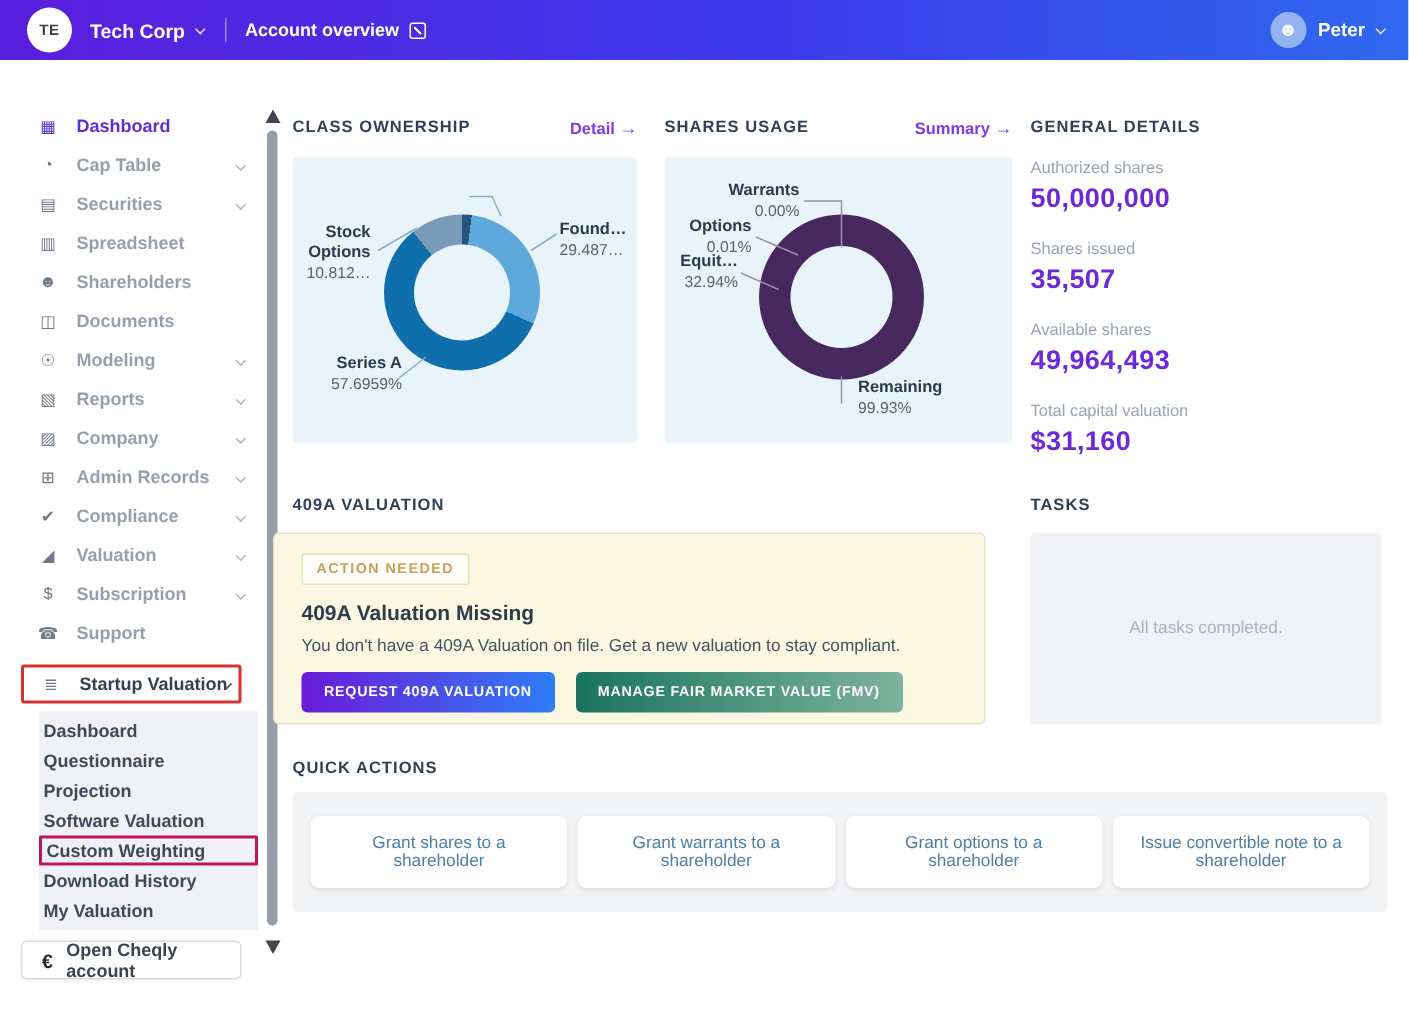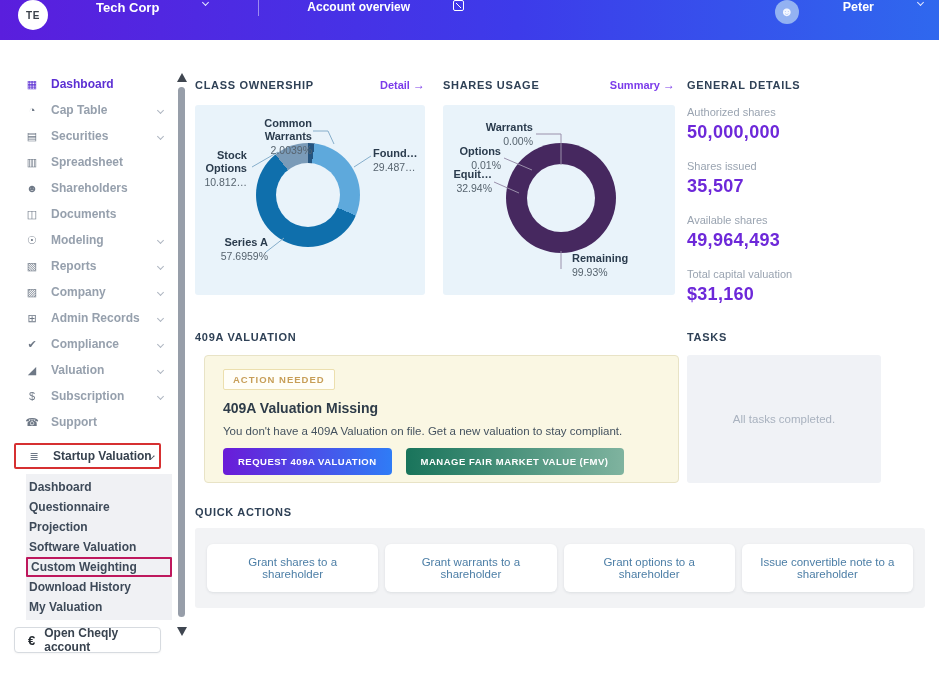--- a/index.html
+++ b/index.html
@@ -2,21 +2,21 @@
 <html><head>
 <meta charset="utf-8">
 <style>
   * { margin:0; padding:0; box-sizing:border-box; }
   body { font-family:"Liberation Sans", sans-serif; background:#fff; }
   .screen { position:relative; width:939px; height:675px; background:#fff; overflow:hidden; }
 
   
   .topbar { position:absolute; left:0; top:0; width:939px; height:40px;
     background:linear-gradient(90deg,#5A1EDD 0%,#3D3BEA 55%,#2F68EE 100%);
-    display:flex; align-items:flex-start; padding:0 16px; color:#fff;gap:36px; }
+    display:flex; align-items:center; padding:0 16px; color:#fff; }
   .logo-circle { width:30px; height:30px; border-radius:50%; background:#fff; color:#3A4049;
     font-size:10px; font-weight:700; letter-spacing:.5px; display:flex; align-items:center; justify-content:center; margin-left:2px; }
   .company-name { font-size:13px; font-weight:700; margin-left:12px; }
   .chev { display:inline-block; width:5px; height:5px; border-right:1.5px solid #AEB6C1; border-bottom:1.5px solid #AEB6C1; transform:rotate(45deg); }
   .chev.white { border-color:#E4E9FF; margin-left:8px; margin-bottom:2px; }
   .tb-divider { width:1px; height:16px; background:rgba(255,255,255,.45); margin:0 12px 0 14px; }
   .page-title { font-size:12px; font-weight:600; }
   .edit-ic { width:11px; height:11px; border:1.2px solid #fff; border-radius:2px; position:relative; margin-left:7px; display:inline-block; }
   .edit-ic::after { content:""; position:absolute; inset:2px; background:linear-gradient(45deg,transparent 42%,#fff 42% 58%,transparent 58%); }
   .tb-spacer { flex:1; }
@@ -65,34 +65,34 @@
   .dlabel .dname { font-size:11px; line-height:13px; font-weight:700; color:#2A3B4D; }
   .dlabel .dpct { font-size:10.5px; line-height:13px; color:#57646F; margin-top:1px; }
 
   
   .gd { position:absolute; left:687px; top:105px; width:239px; }
   .gd-block { margin-bottom:16px; }
   .gd-label { font-size:11px; color:#9AA4B1; line-height:14px; }
   .gd-value { font-size:18px; font-weight:700; color:#6d28d9; line-height:22px; margin-top:2px; letter-spacing:.3px; }
 
   
-  .warn-panel { position:absolute; left:204px; top:355px; width:475px; height:128px; background:#FAF7E3;
+  .warn-panel { position:absolute; left:182px; top:355px; width:475px; height:128px; background:#FAF7E3;
     border:1px solid #E8E3C6; border-radius:4px; padding:13px 18px; }
   .badge { display:inline-block; background:#FFFEF8; border:1px solid #ECDFAE; border-radius:2px;
     color:#C79E58; font-size:9.5px; font-weight:700; letter-spacing:1px; padding:4px 9px; }
   .warn-title { font-size:14px; font-weight:700; color:#2E3C49; margin-top:10px; }
   .warn-body { font-size:11.5px; color:#44525F; margin-top:9px; }
   .warn-btns { display:flex; gap:14px; margin-top:11px; }
   .btn { border:none; border-radius:4px; color:#fff; font-family:"Liberation Sans",sans-serif;
     font-size:9.5px; font-weight:700; letter-spacing:.5px; padding:8px 15px; cursor:pointer; }
   .btn.primary { background:linear-gradient(90deg,#6A1BD8,#2F7CF6); }
   .btn.secondary { background:linear-gradient(90deg,#19745B,#7FB39F); }
 
   
-  .tasks-panel { position:absolute; left:687px; top:355px; width:194px; height:128px; background:#F0F2F6;
+  .tasks-panel { position:absolute; left:687px; top:355px; width:234px; height:128px; background:#F0F2F6;
     border-radius:3px; display:flex; align-items:center; justify-content:center; }
   .tasks-empty { font-size:11.5px; color:#A9B2BF; }
 
   
   .qa-panel { position:absolute; left:195px; top:528px; width:730px; height:80px; background:#F2F3F5;
     border-radius:3px; display:flex; align-items:center; padding:0 12px; gap:7px; }
   .qa-card { flex:1; height:48px; background:#fff; border-radius:6px; box-shadow:0 1px 3px rgba(30,45,60,.10);
     display:flex; align-items:center; justify-content:center; text-align:center;
     font-size:11.5px; color:#4C7EA6; padding:0 12px; cursor:pointer; }
 </style>
@@ -225,24 +225,20 @@
     <div class="chart-panel" style="left:195px; width:230px;">
       <div class="donut" style="left: 61px; top: 38px; width: 104px; height: 104px; background: conic-gradient(rgb(36, 84, 127) 0%, rgb(36, 84, 127) 2.00392%, rgb(94, 169, 220) 2.00392%, rgb(94, 169, 220) 31.4913%, rgb(15, 111, 172) 31.4913%, rgb(15, 111, 172) 89.1879%, rgb(122, 155, 184) 89.1879%, rgb(122, 155, 184) 100%);">
         <div class="hole" style="inset:20px;"></div>
       </div>
       <svg class="connectors" width="230" height="190" viewBox="0 0 230 190">
         <polyline points="118,26 133,26 139,39" stroke="#86AECB" fill="none" stroke-width="1"></polyline>
         <polyline points="57,62 83,47" stroke="#86AECB" fill="none" stroke-width="1"></polyline>
         <polyline points="159,62 176,51" stroke="#86AECB" fill="none" stroke-width="1"></polyline>
         <polyline points="71,147 89,133" stroke="#86AECB" fill="none" stroke-width="1"></polyline>
       </svg>
-      <div class="dlabel" style="top:12px; right:113px; width:74px; text-align:right;">
-        <div class="dname">Common Warrants</div>
-        <div class="dpct">2.0039%</div>
-      </div>
       <div class="dlabel" style="top:44px; right:178px; width:50px; text-align:right;">
         <div class="dname">Stock Options</div>
         <div class="dpct">10.812…</div>
       </div>
       <div class="dlabel" style="top:42px; left:178px; width:50px;">
         <div class="dname">Found…</div>
         <div class="dpct">29.487…</div>
       </div>
       <div class="dlabel" style="top:131px; right:157px; width:62px; text-align:right;">
         <div class="dname">Series A</div>

